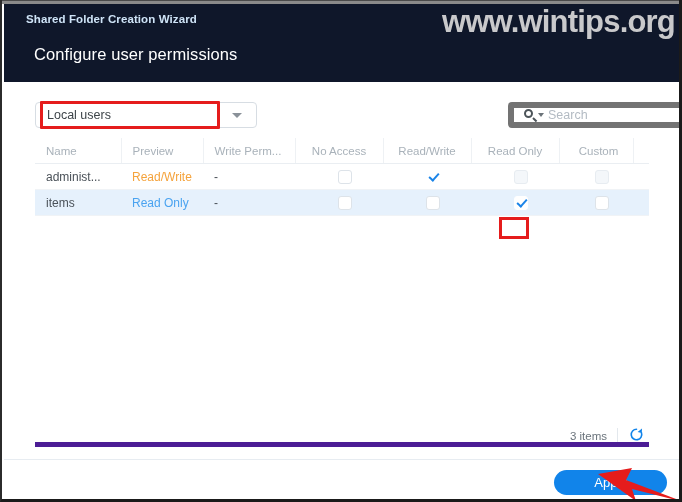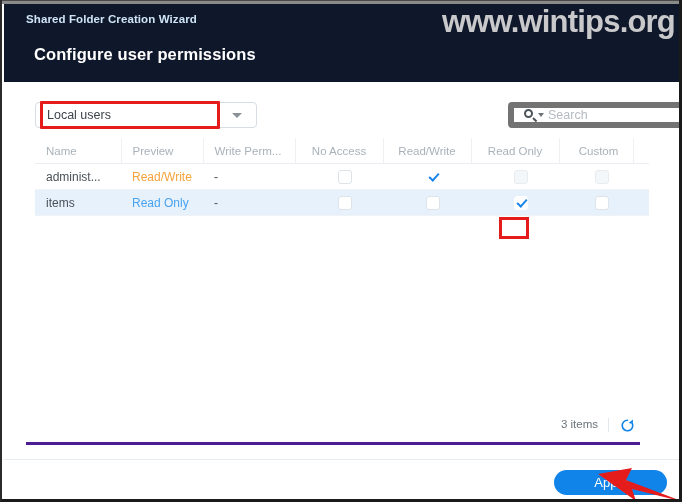--- a/index.html
+++ b/index.html
@@ -56,21 +56,21 @@
     font-weight: bold;
     color: #cfe4f7;
     letter-spacing: 0.1px;
     white-space: nowrap;
   }
   #page-title {
     position: absolute;
     left: 30px;
     top: 41px;
     font-size: 16.5px;
-    font-weight: bold;
+    font-weight: normal;
     color: #ffffff;
     letter-spacing: 0.1px;
     white-space: nowrap;
   }
   #watermark {
     position: absolute;
     right: 6px;
     top: 0px;
     font-size: 31px;
     font-weight: bold;
@@ -272,27 +272,27 @@
   .check-annot {
     position: absolute;
     border: 3px solid #e51c1c;
     box-sizing: border-box;
     pointer-events: none;
   }
 
   
   #statusbar {
     position: absolute;
-    left: 22px;
+    left: 31px;
     top: 336px;
     width: 614px;
     height: 24px;
-    border-bottom: 3px solid #4c1d95;
-    display: flex;
-    align-items: flex-start;
+    border-bottom: 5px solid #4c1d95;
+    display: flex;
+    align-items: flex-end;
     justify-content: flex-end;
   }
   #items-count {
     font-size: 11.5px;
     color: #6a737b;
     margin-right: 10px;
   }
   #refresh-sep {
     width: 1px;
     height: 14px;

